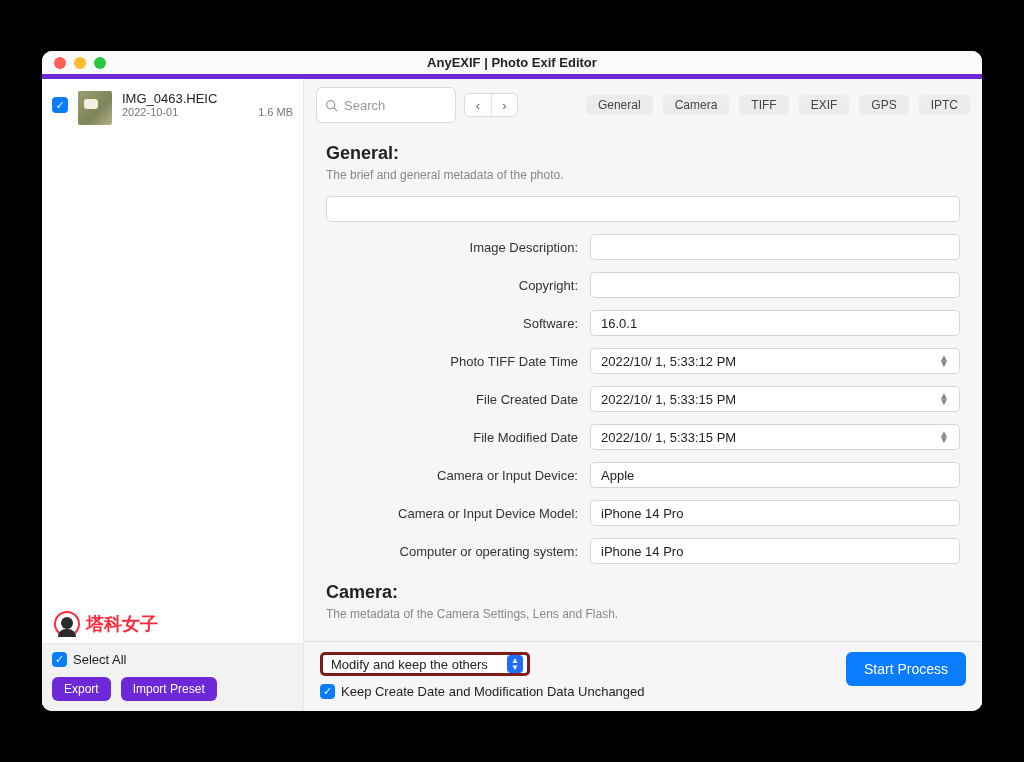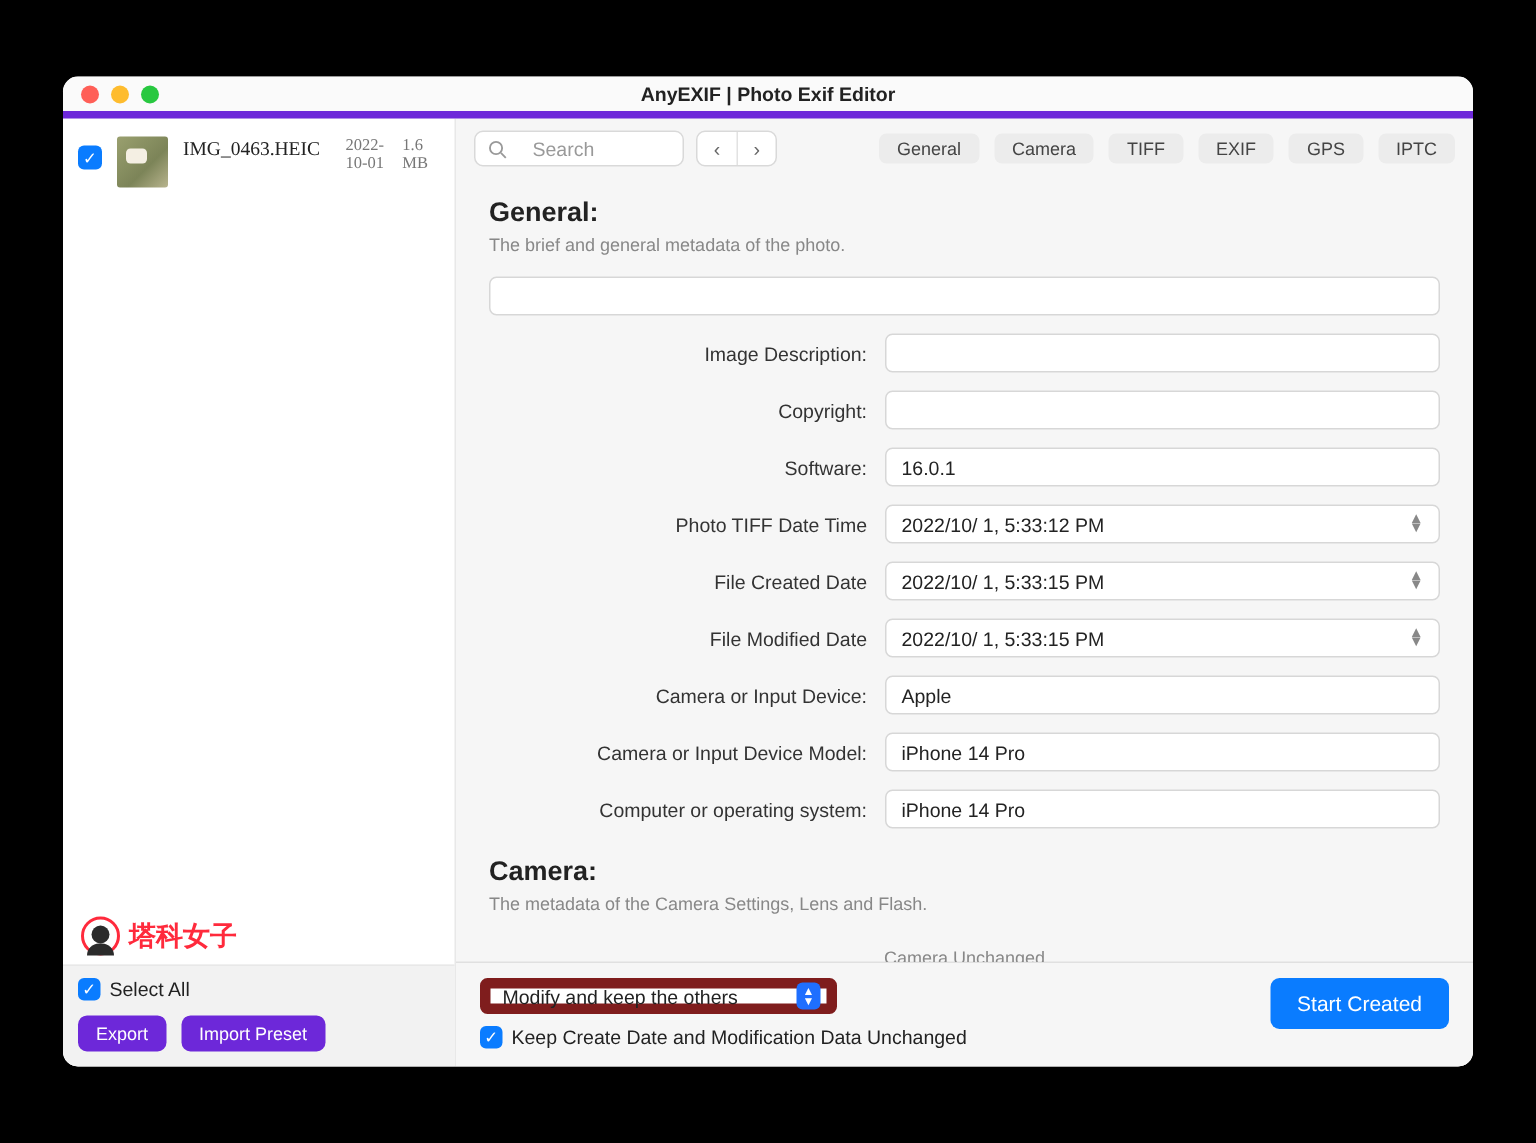--- a/index.html
+++ b/index.html
@@ -36,43 +36,43 @@
   .sidebar {
     width: 262px; background: #fff;
     display: flex; flex-direction: column;
     border-right: 1px solid #e8e8e8;
   }
   .file-list { flex: 1; overflow: auto; padding-top: 6px; }
   .file-row { display: flex; align-items: flex-start; gap: 10px; padding: 6px 10px; }
   .file-check { width: 16px; height: 16px; border-radius: 4px; background: #0a7cff; display: flex; align-items: center; justify-content: center; color: #fff; font-size: 11px; margin-top: 6px; }
   .thumb { width: 34px; height: 34px; background: linear-gradient(135deg,#9aa06f 0%,#7c8458 60%,#b8b48e 100%); border-radius: 2px; position: relative; overflow: hidden; }
   .thumb::after { content:""; position:absolute; left:6px; top:8px; width:14px; height:10px; background:#f4efe3; border-radius:3px; }
-  .file-meta { flex: 1; display: flex; flex-direction: row; gap: 17px; font-family: Liberation Serif, serif; }
+  .file-meta { flex: 1; display: flex; flex-direction: column; gap: 0; }
   .file-name { font-size: 13px; color: #222; }
   .file-sub { display: flex; justify-content: space-between; font-size: 11px; color: #777; }
 
   .watermark { padding: 4px 12px 6px; display:flex; align-items:center; gap:6px; color:#ff2a3c; font-weight:700; font-size:18px; }
   .avatar { width:26px; height:26px; border-radius:50%; background:#fff; border:2px solid #ff2a3c; position:relative; }
   .avatar::before { content:""; position:absolute; left:5px; top:4px; width:12px; height:12px; border-radius:50%; background:#2b2b2b; }
   .avatar::after { content:""; position:absolute; left:2px; top:16px; width:18px; height:8px; border-radius:8px 8px 0 0; background:#2b2b2b; }
 
   .sidebar-footer { border-top: 1px solid #e8e8e8; background: #f2f2f2; padding: 8px 10px 10px; display:flex; flex-direction: column; gap:10px; }
   .selectall { display:flex; align-items:center; gap:6px; font-size:13px; color:#222; }
   .btnrow { display:flex; gap:10px; }
   .blackbtn {
     background:#6d28d9; color:#fff; border:none; border-radius:6px;
     padding:5px 12px; font-size:12px; font-weight:500; cursor:pointer;
   }
 
   .main { flex:1; display:flex; flex-direction:column; min-width:0; background:#f6f6f6; }
   .toolbar { display:flex; align-items:center; gap:8px; padding:8px 12px; }
   .search {
-    display:flex; align-items:center; gap:17px;
+    display:flex; align-items:center; gap:6px;
     background:#fff; border:1px solid #d9d9d9; border-radius:6px;
-    height:24px; padding:0 8px; width:140px; color:#999;
+    height:36px; padding:0 8px; width:140px; color:#999;
   }
   .search svg { width:13px; height:13px; }
   .navpair { display:flex; border:1px solid #d9d9d9; border-radius:6px; overflow:hidden; height:24px; background:#fff; }
   .navbtn { width:26px; display:flex; align-items:center; justify-content:center; color:#666; font-size:13px; cursor:pointer; }
   .navbtn + .navbtn { border-left:1px solid #e2e2e2; }
   .tabs { display:flex; gap:10px; flex:1; justify-content:flex-end; }
   .tab { background:#ececec; border-radius:5px; padding:3px 12px; font-size:12px; color:#444; cursor:pointer; }
 
   .content { flex:1; overflow:auto; padding:6px 22px 0 22px; }
   .section-title { font-size:18px; font-weight:600; color:#222; margin:6px 0 4px; }
@@ -87,21 +87,21 @@
   }
   .stepper { color:#888; font-size:10px; line-height:6px; }
   .camera-sub { text-align:center; font-size:12px; color:#888; padding:8px 0 4px; }
 
   .footer {
     border-top:1px solid #e0e0e0; background:#f6f6f6;
     padding:10px 16px 12px; display:flex; align-items:flex-start; gap:16px;
   }
   .footer-left { display:flex; flex-direction:column; gap:8px; }
   .modesel {
-    width:238px; height:24px; background:#fff; border:7px solid #7f1d1d; border-radius:5px;
+    width:210px; height:24px; background:#fff; border:3px solid #7f1d1d; border-radius:5px;
     display:flex; align-items:center; justify-content:space-between; padding:0 4px 0 8px;
     font-size:13px; color:#222;
   }
   .selchevs { width:16px; height:18px; background:#1f6fff; border-radius:4px; color:#fff; font-size:8px; display:flex; flex-direction:column; align-items:center; justify-content:center; line-height:7px; }
   .keeprow { display:flex; align-items:center; gap:6px; font-size:13px; color:#222; }
   .checkbox { width:15px; height:15px; border-radius:4px; background:#0a7cff; color:#fff; font-size:11px; display:flex; align-items:center; justify-content:center; }
   .spacer { flex:1; }
   .primary {
     background:#0a7cff; color:#fff; border:none; border-radius:6px;
     padding:9px 18px; font-size:14px; font-weight:500; cursor:pointer;
@@ -261,17 +261,17 @@
           <div class="modesel">
             <span>Modify and keep the others</span>
             <span class="selchevs">▲<br>▼</span>
           </div>
           <div class="keeprow">
             <div class="checkbox">✓</div>
             <span>Keep Create Date and Modification Data Unchanged</span>
           </div>
         </div>
         <div class="spacer"></div>
-        <button class="primary">Start Created</button>
+        <button class="primary">Start Process</button>
       </div>
     </div>
   </div>
 </div>
 
 </body></html>

